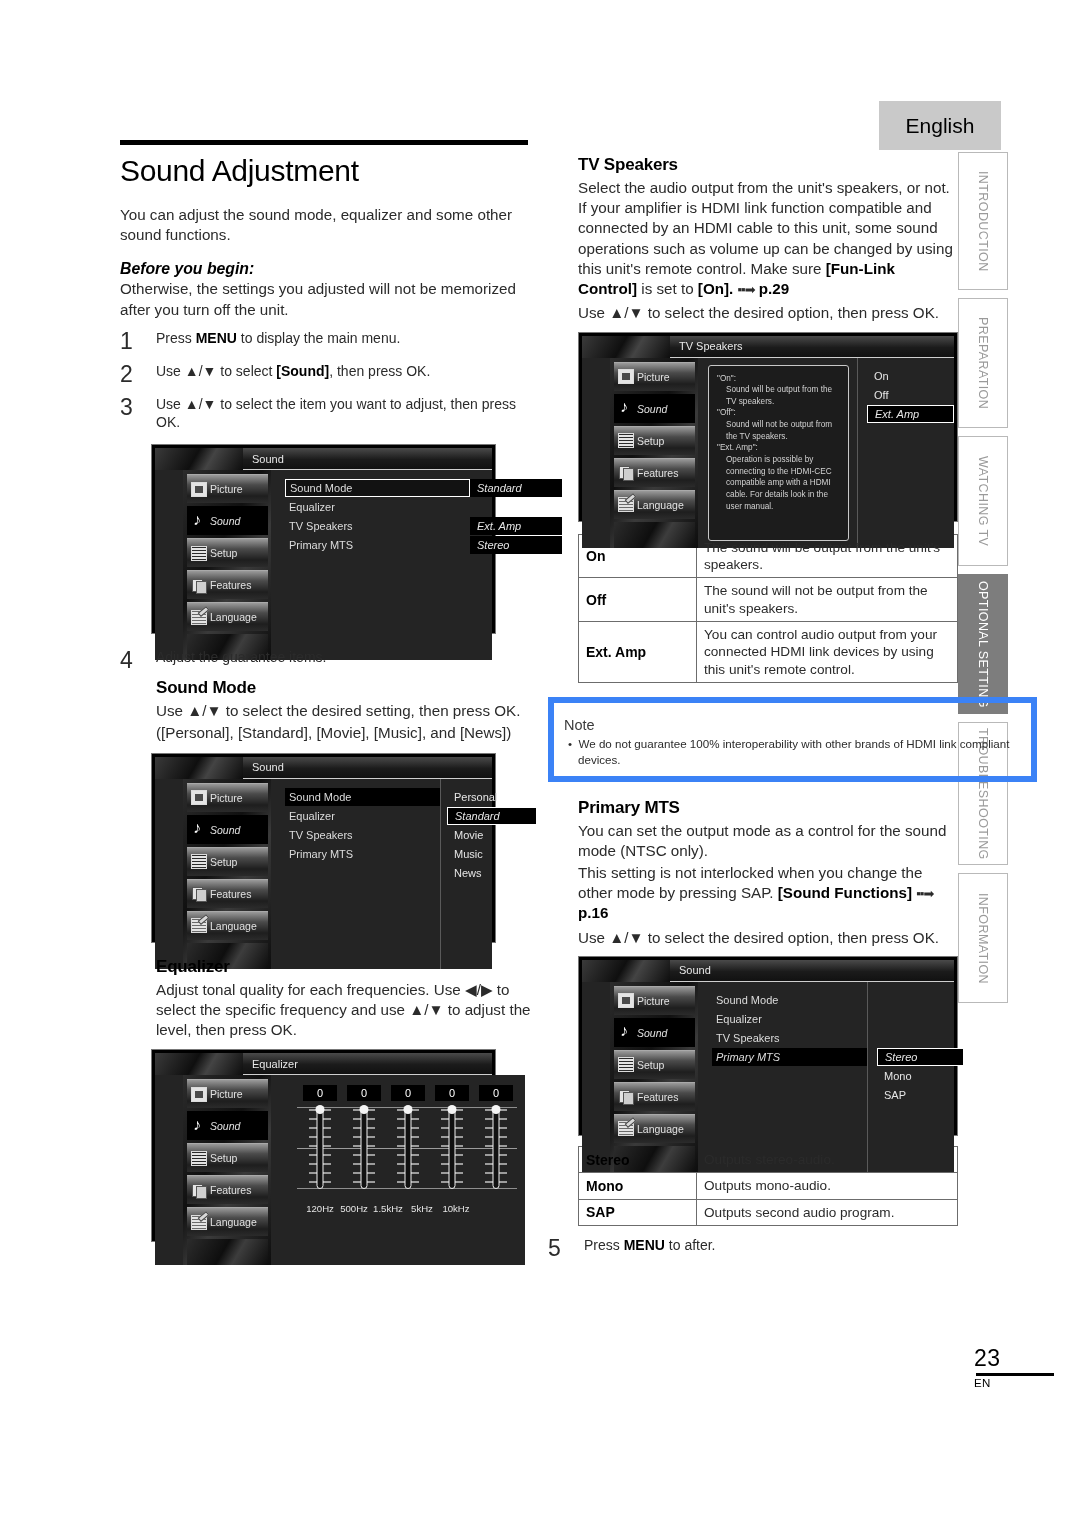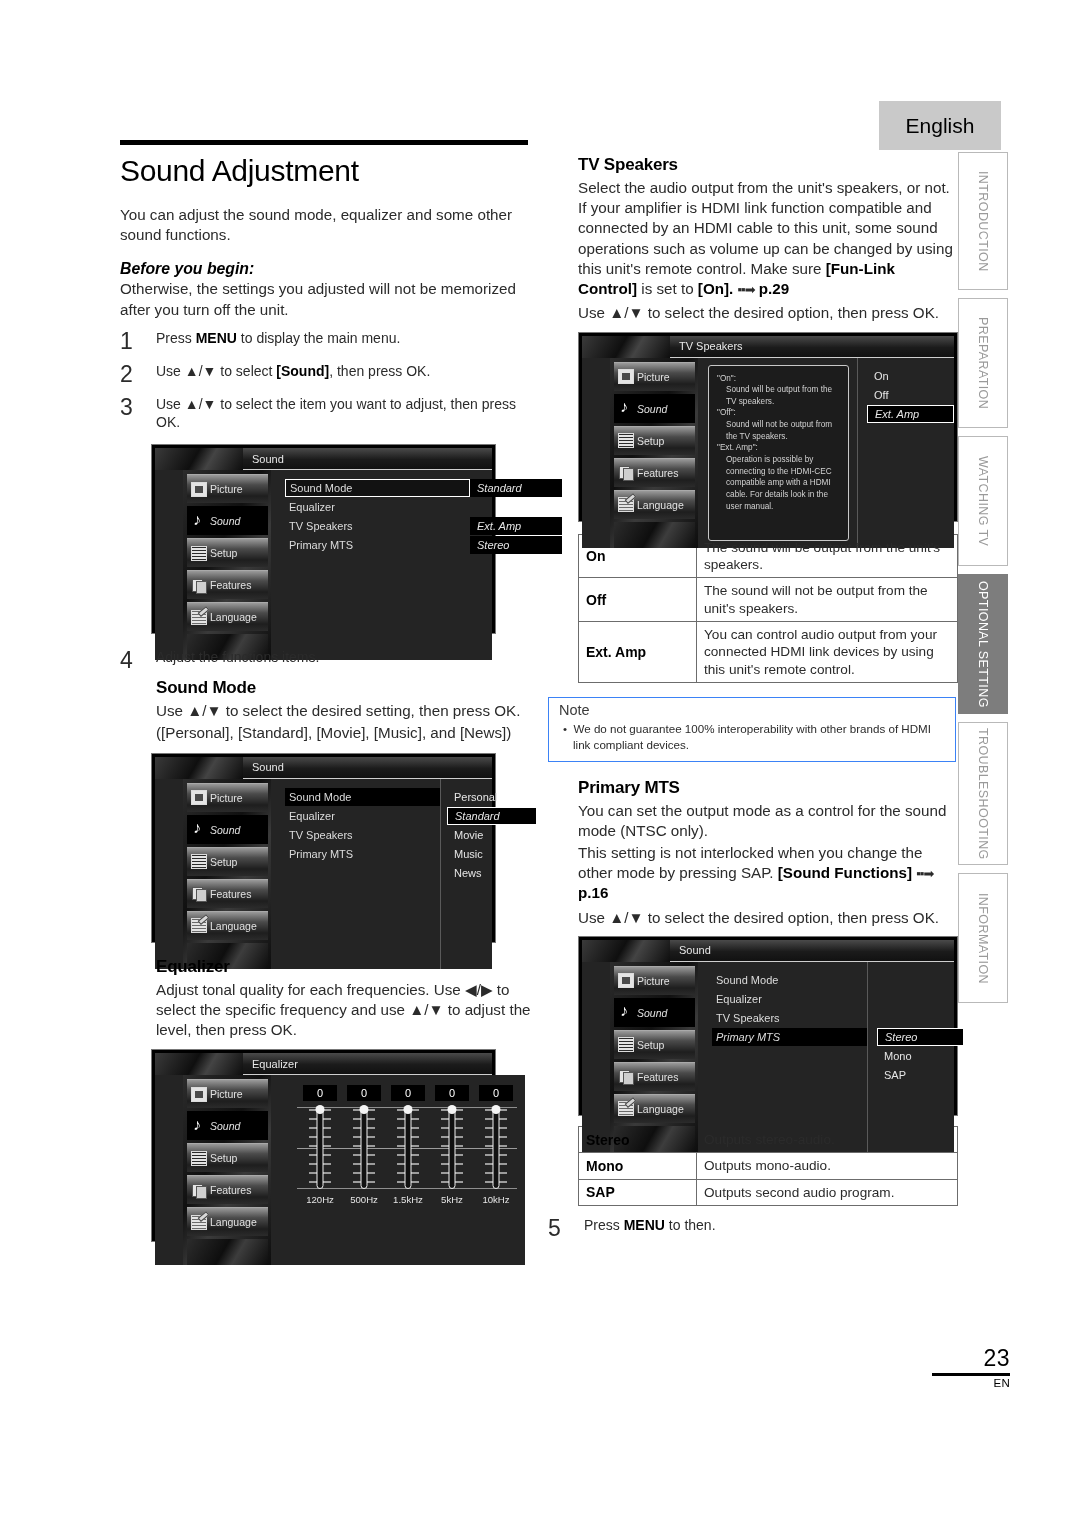--- a/index.html
+++ b/index.html
@@ -204,43 +204,43 @@
   .eq-bar {
     position:absolute; left:50%; transform: translateX(-50%);
     top:2px; bottom:2px; width:7px;
     background:#111; border:1.5px solid #f2f2f2; border-radius:4px;
   }
   .eq-knob {
     position:absolute; left:50%; transform: translateX(-50%);
     top:0px; width:9px; height:9px; border-radius:50%;
     background:#f4f4f4;
   }
-  .eq-labels { display:flex; gap:10px; margin-left:10px; margin-top:3px; }
+  .eq-labels { display:flex; margin-left:10px; margin-top:12px; }
   .eq-label { width:34px; font-size:9.6px; color:#e4e4e4; text-align:center; }
 
   
   table.def {
     width: 380px; border-collapse: collapse; margin-top: 12px;
     border: 1px solid #6c6c6c;
   }
   table.def td { border: 1px solid #6c6c6c; padding: 4px 7px; vertical-align: middle; }
   table.def td.k { width: 118px; font-weight: bold; font-size: 14px; color: #000; }
   table.def td.v { font-size: 13.6px; line-height: 1.28; color: #2b2b2b; }
 
   
   .note-box {
-    border: 1px solid #3b82f6; margin-top: 14px; padding: 4px 10px 8px 10px;
-    width: 408px; margin-left: -30px;
+    border: 6px solid #3b82f6; margin-top: 14px; padding: 14px 10px 8px 10px;
+    width: 489px; margin-left: -30px;
   }
   .note-box .nt { font-size: 14.5px; color: #3a3a3a; margin-bottom: 3px; }
   .note-box .nb { font-size: 11.6px; color: #2b2b2b; line-height: 1.35;
                   padding-left: 14px; text-indent: -10px; }
 
   
-  .folio { position: absolute; left: 930px; top: 1345px; text-align: right; width: 80px; }
+  .folio { position: absolute; left: 974px; top: 1345px; width: 80px; }
   .folio .num { font-size: 23px; color: #000; letter-spacing: 0.5px; }
   .folio .line { height: 3px; background:#000; width: 78px; margin: 1px 0 1px auto; }
   .folio .en { font-size: 11.5px; color: #000; letter-spacing:0.3px; }
 </style>
 </head>
 <body>
 
 <div class="page">
 
   <div class="english-tab">English</div>
@@ -342,21 +342,21 @@
           <div class="osd-val">Standard</div>
           <div class="osd-spacer"></div>
           <div class="osd-val">Ext. Amp</div>
           <div class="osd-val">Stereo</div>
         </div>
       </div>
     </div>
 
     <div class="step" style="margin-top:14px">
       <div class="step-num">4</div>
-      <div class="step-txt">Adjust the functions items.</div>
+      <div class="step-txt">Adjust the guarantee items.</div>
     </div>
 
     <div class="indent" style="margin-top:6px">
       <h2 class="sub">Sound Mode</h2>
       <p class="body">Use ▲/▼ to select the desired setting, then press OK.</p>
       <p class="body">([Personal], [Standard], [Movie], [Music], and [News])</p>
     </div>
 
     <div class="osd" style="width:345px;height:190px;margin-left:31px;margin-top:9px">
       <div class="osd-head-row">
@@ -650,21 +650,21 @@
       <tr>
         <td class="k">SAP</td>
         <td class="v">Outputs second audio program.</td>
       </tr>
     </tbody>
       </table>
 
     <div class="step" style="margin-top:10px;margin-left:-30px">
       <div class="step-num">5</div>
       <div class="step-txt">
-        <span>Press </span><span class="b">MENU</span><span> to then.</span>
+        <span>Press </span><span class="b">MENU</span><span> to after.</span>
       </div>
     </div>
   </div>
 
   <div class="folio">
     <div class="num">23</div>
     <div class="line"></div>
     <div class="en">EN</div>
   </div>
 

